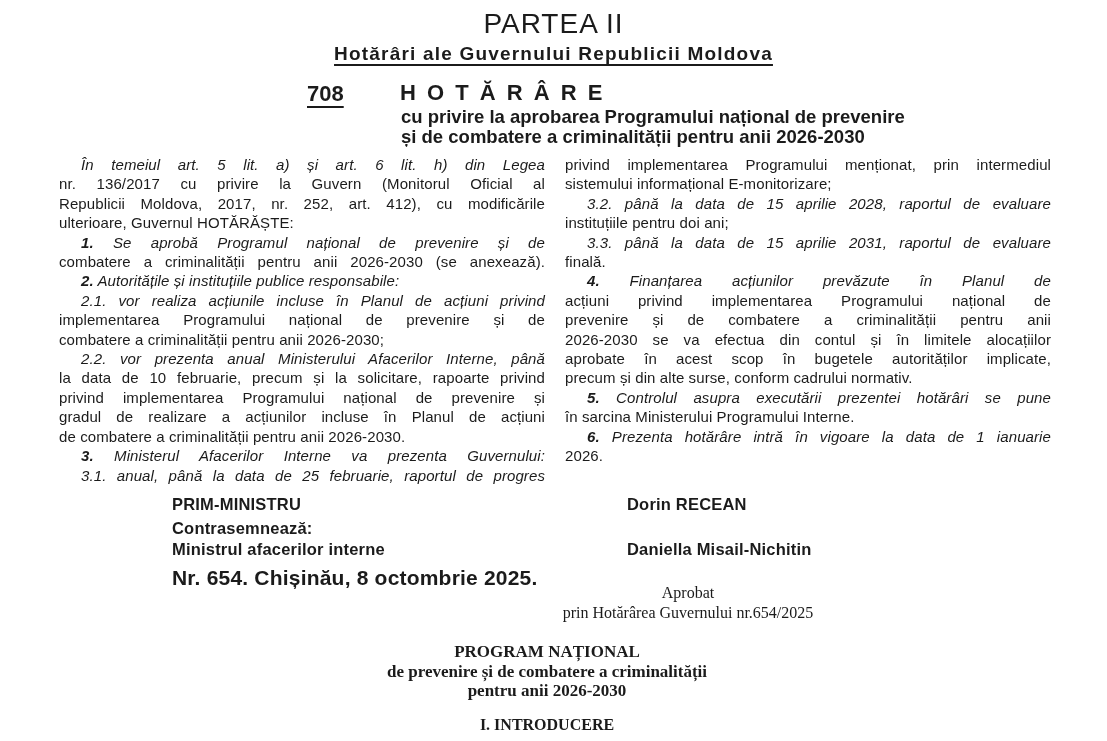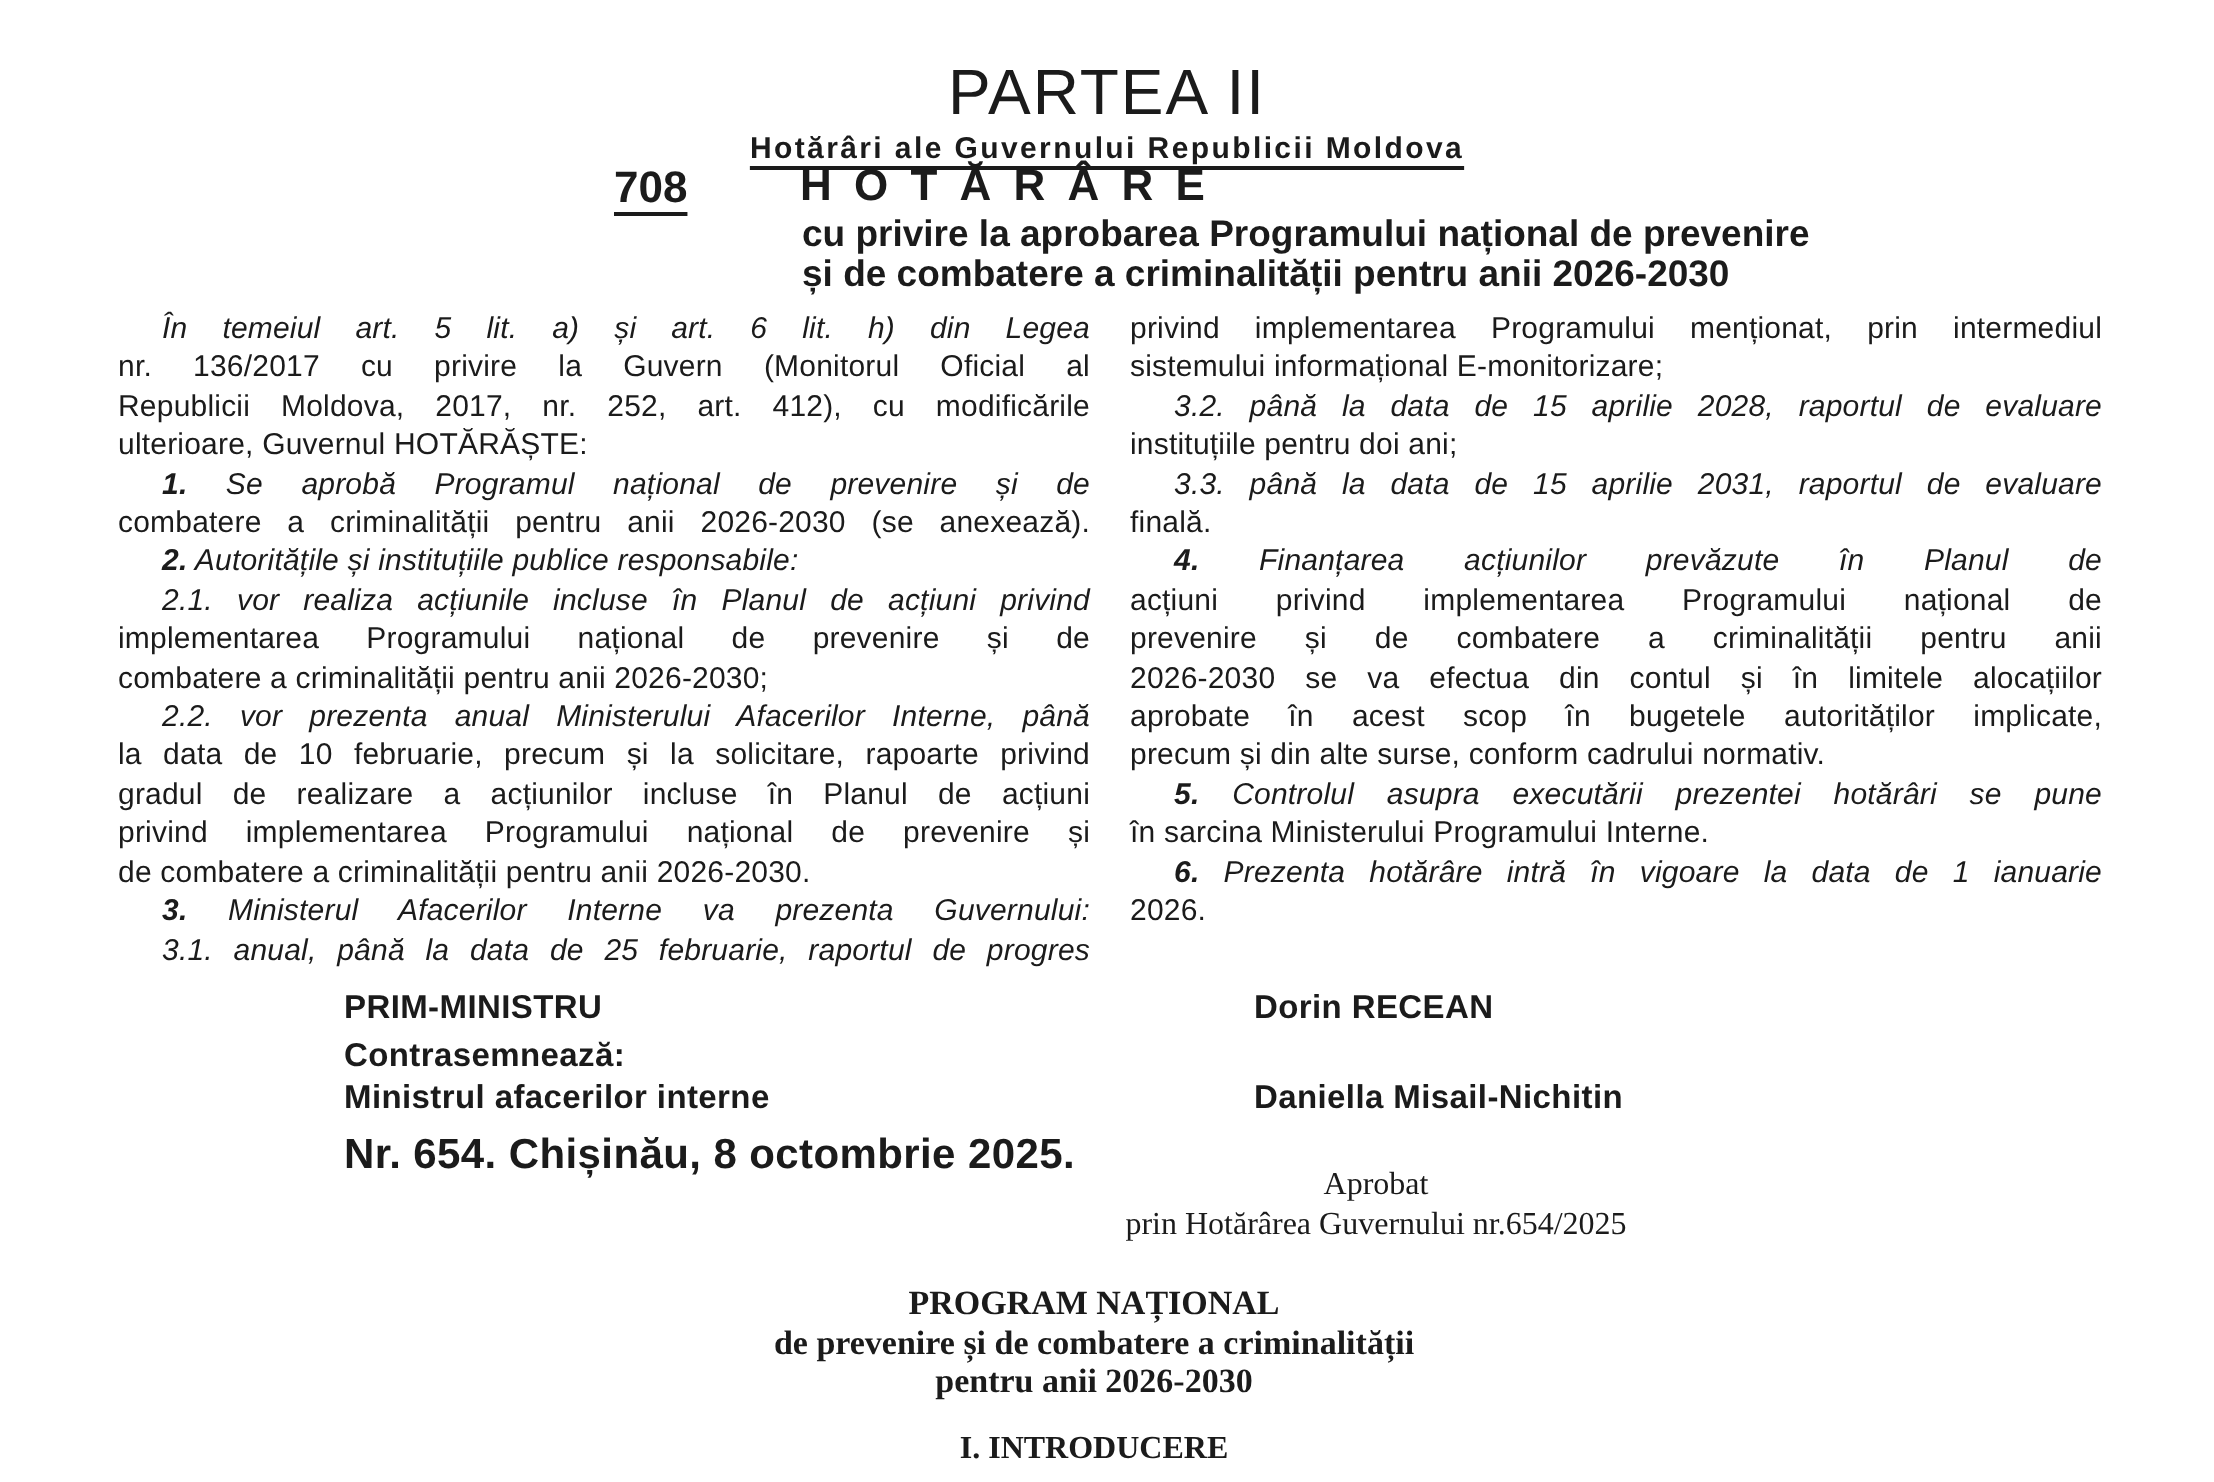--- a/index.html
+++ b/index.html
@@ -11,30 +11,29 @@
     color: #1b1b1b;
     font-family: "Liberation Sans", sans-serif;
     overflow: hidden;
     margin: 0 auto;
   }
 
   
   .part-title {
     position: absolute; top: 8px; left: 0; width: 100%;
     text-align: center;
-    font-size: 32px; font-weight: 400; letter-spacing: 1px; margin-top: 20px;
+    font-size: 28px; font-weight: 400; letter-spacing: 1px;
   }
   .section-title {
     position: absolute; top: 43px; left: 0; width: 100%;
     text-align: center;
-    font-size: 15px; font-weight: 700; letter-spacing: 1.2px;
+    font-size: 19px; font-weight: 700; letter-spacing: 1.2px;
     text-decoration: underline;
     text-decoration-thickness: 2px;
     text-underline-offset: 4px;
-    margin-top: 23px;
   }
   .decision-number {
     position: absolute; top: 81px; left: 307px;
     font-size: 22px; font-weight: 700;
     text-decoration: underline;
     text-decoration-thickness: 2px;
     text-underline-offset: 5px;
   }
   .decision-type {
     position: absolute; top: 80px; left: 400px;
@@ -131,23 +130,23 @@
       <div class="line j i"><b></b><span>2.1. vor realiza acțiunile incluse în Planul de acțiuni privind</span></div>
 
       <div class="line j"><b></b><span>implementarea Programului național de prevenire și de</span></div>
 
       <div class="line"><b></b><span>combatere a criminalității pentru anii 2026-2030;</span></div>
 
       <div class="line j i"><b></b><span>2.2. vor prezenta anual Ministerului Afacerilor Interne, până</span></div>
 
       <div class="line j"><b></b><span>la data de 10 februarie, precum și la solicitare, rapoarte privind</span></div>
 
+      <div class="line j"><b></b><span>privind implementarea Programului național de prevenire și</span></div>
+
       <div class="line j"><b></b><span>gradul de realizare a acțiunilor incluse în Planul de acțiuni</span></div>
-
-      <div class="line j"><b></b><span>privind implementarea Programului național de prevenire și</span></div>
 
       <div class="line"><b></b><span>de combatere a criminalității pentru anii 2026-2030.</span></div>
 
       <div class="line j i"><b>3.</b><span> Ministerul Afacerilor Interne va prezenta Guvernului:</span></div>
 
       <div class="line j i"><b></b><span>3.1. anual, până la data de 25 februarie, raportul de progres</span></div>
     </div>
 
   <div class="col col-right">
 

